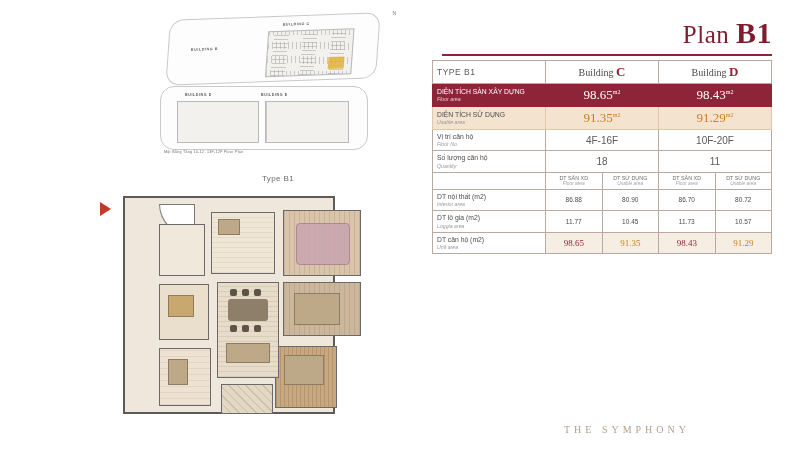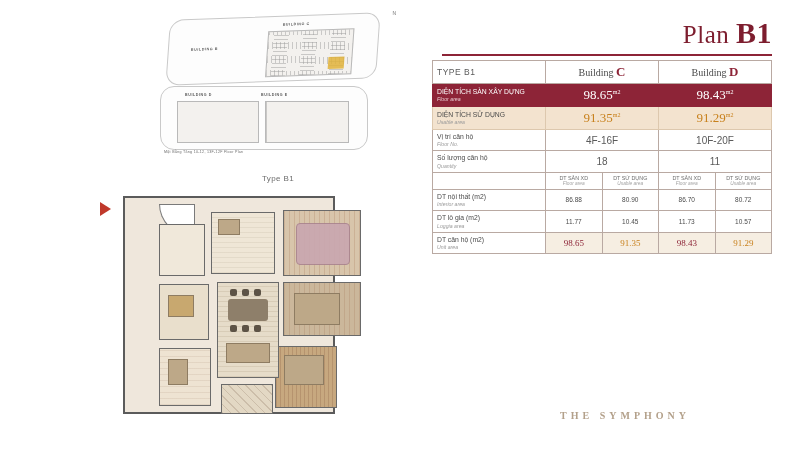--- a/index.html
+++ b/index.html
@@ -278,26 +278,25 @@
     font-size: 9px;
     background: #f6eee2;
     font-family: "Liberation Serif", serif;
   }
   .mid { font-size: 10px; color: #5a5a5a; }
 
   
   .brand {
     position: absolute;
     right: 110px;
-    bottom: 28px;
+    bottom: 14px;
     font-family: "Liberation Serif", serif;
     font-size: 10px;
     letter-spacing: 4px;
     color: #b3a08a;
-    font-weight: bold;
   }
 </style>
 </head>
 <body>
 
 <div class="title-block">
   <div class="title">
     <span>Plan </span><span class="big">B1</span>
   </div>
   <div class="title-rule"></div>

